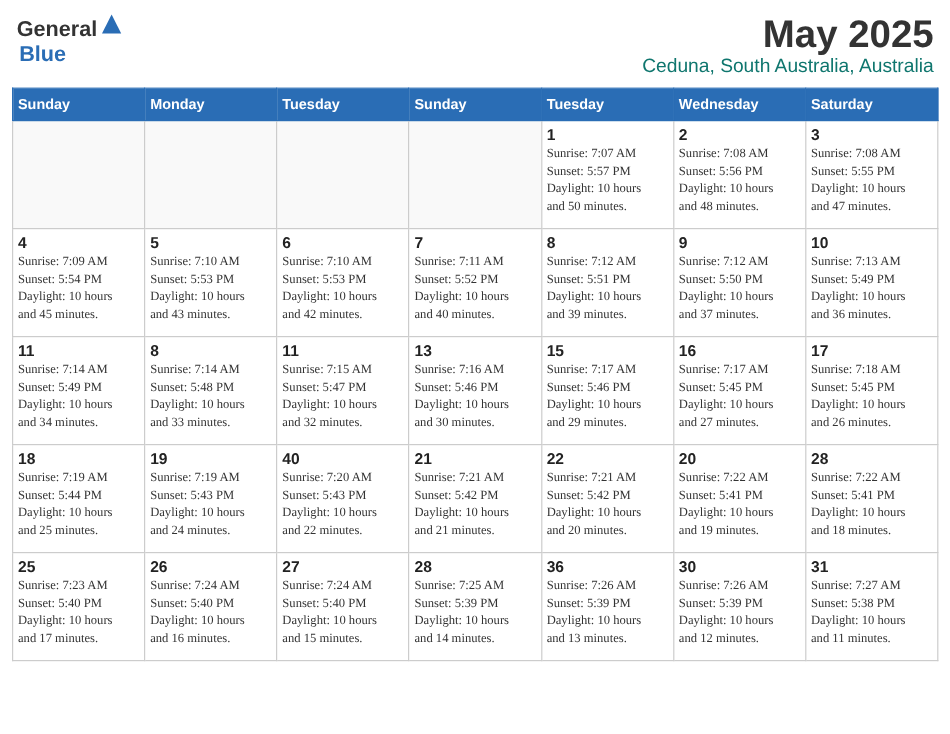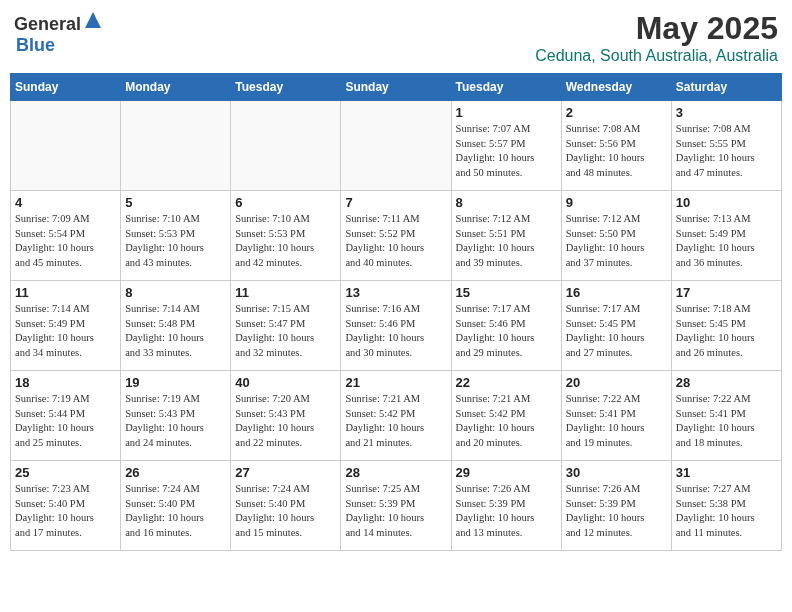--- a/index.html
+++ b/index.html
@@ -229,21 +229,21 @@
         </td>
         <td>
           <div class="day-number">27</div>
           <div class="day-info">Sunrise: 7:24 AM<br>Sunset: 5:40 PM<br>Daylight: 10 hours<br>and 15 minutes.</div>
         </td>
         <td>
           <div class="day-number">28</div>
           <div class="day-info">Sunrise: 7:25 AM<br>Sunset: 5:39 PM<br>Daylight: 10 hours<br>and 14 minutes.</div>
         </td>
         <td>
-          <div class="day-number">29</div>
+          <div class="day-number">36</div>
           <div class="day-info">Sunrise: 7:26 AM<br>Sunset: 5:39 PM<br>Daylight: 10 hours<br>and 13 minutes.</div>
         </td>
         <td>
           <div class="day-number">30</div>
           <div class="day-info">Sunrise: 7:26 AM<br>Sunset: 5:39 PM<br>Daylight: 10 hours<br>and 12 minutes.</div>
         </td>
         <td>
           <div class="day-number">31</div>
           <div class="day-info">Sunrise: 7:27 AM<br>Sunset: 5:38 PM<br>Daylight: 10 hours<br>and 11 minutes.</div>
         </td>

